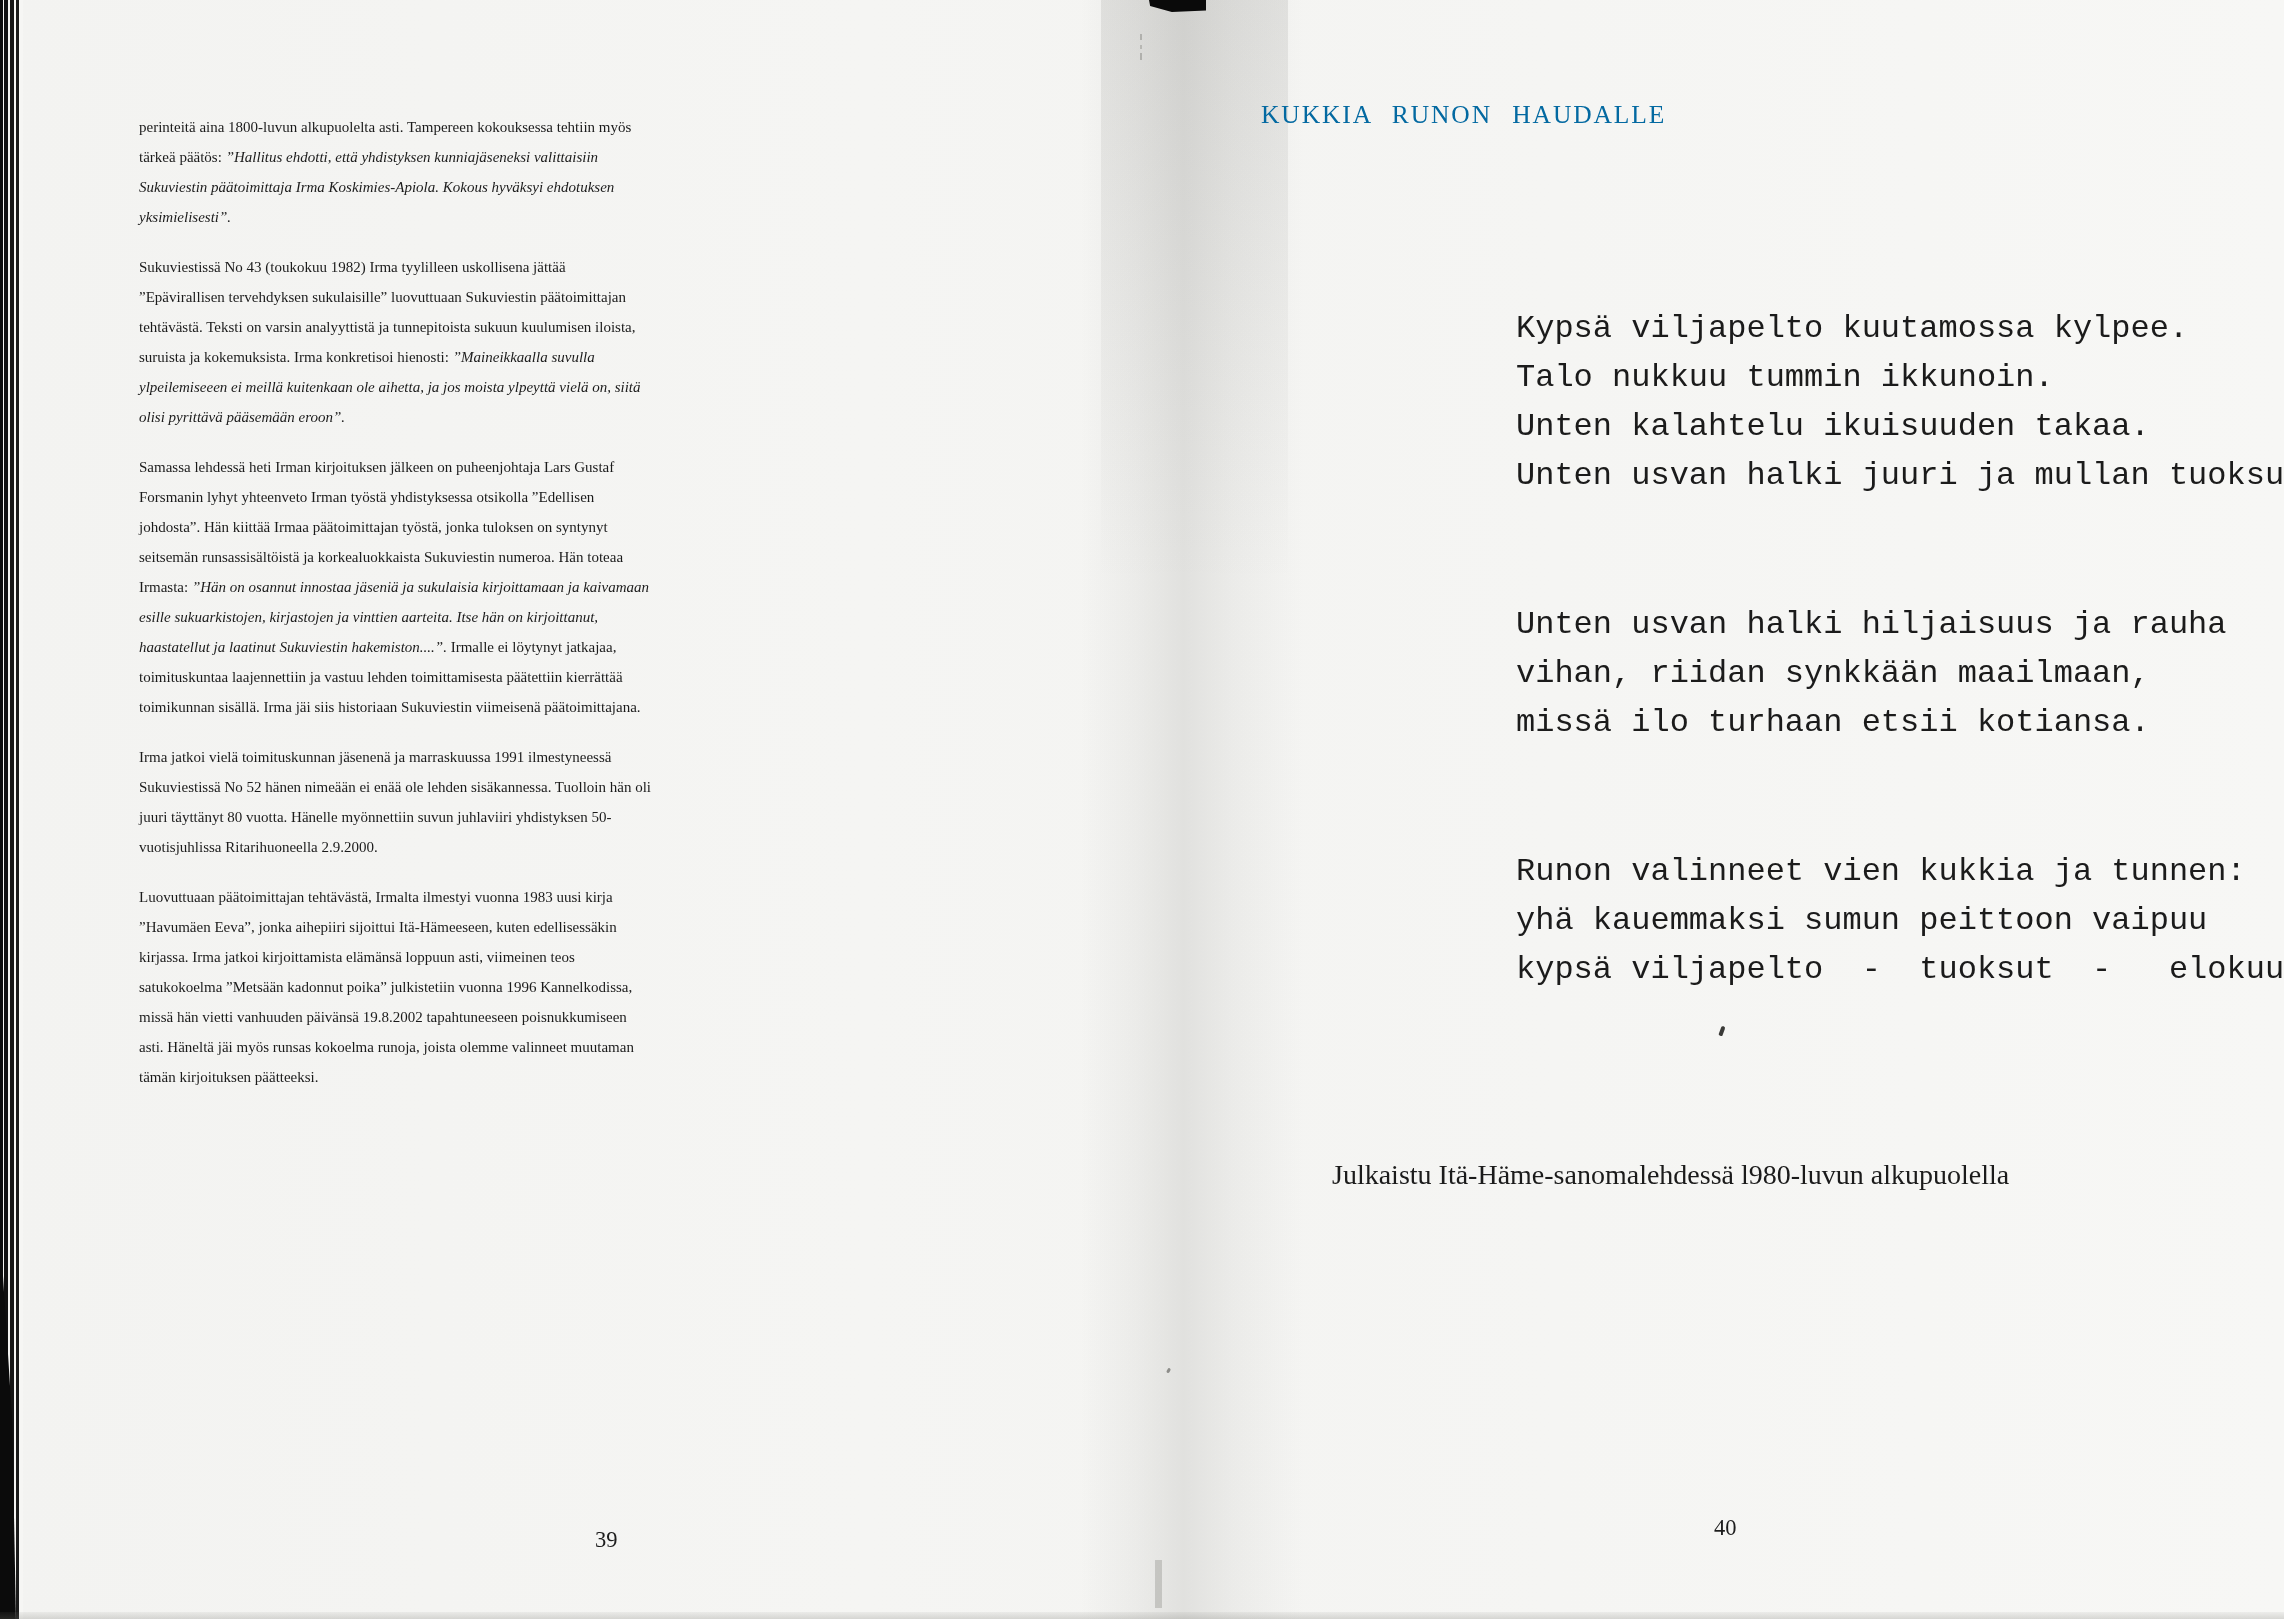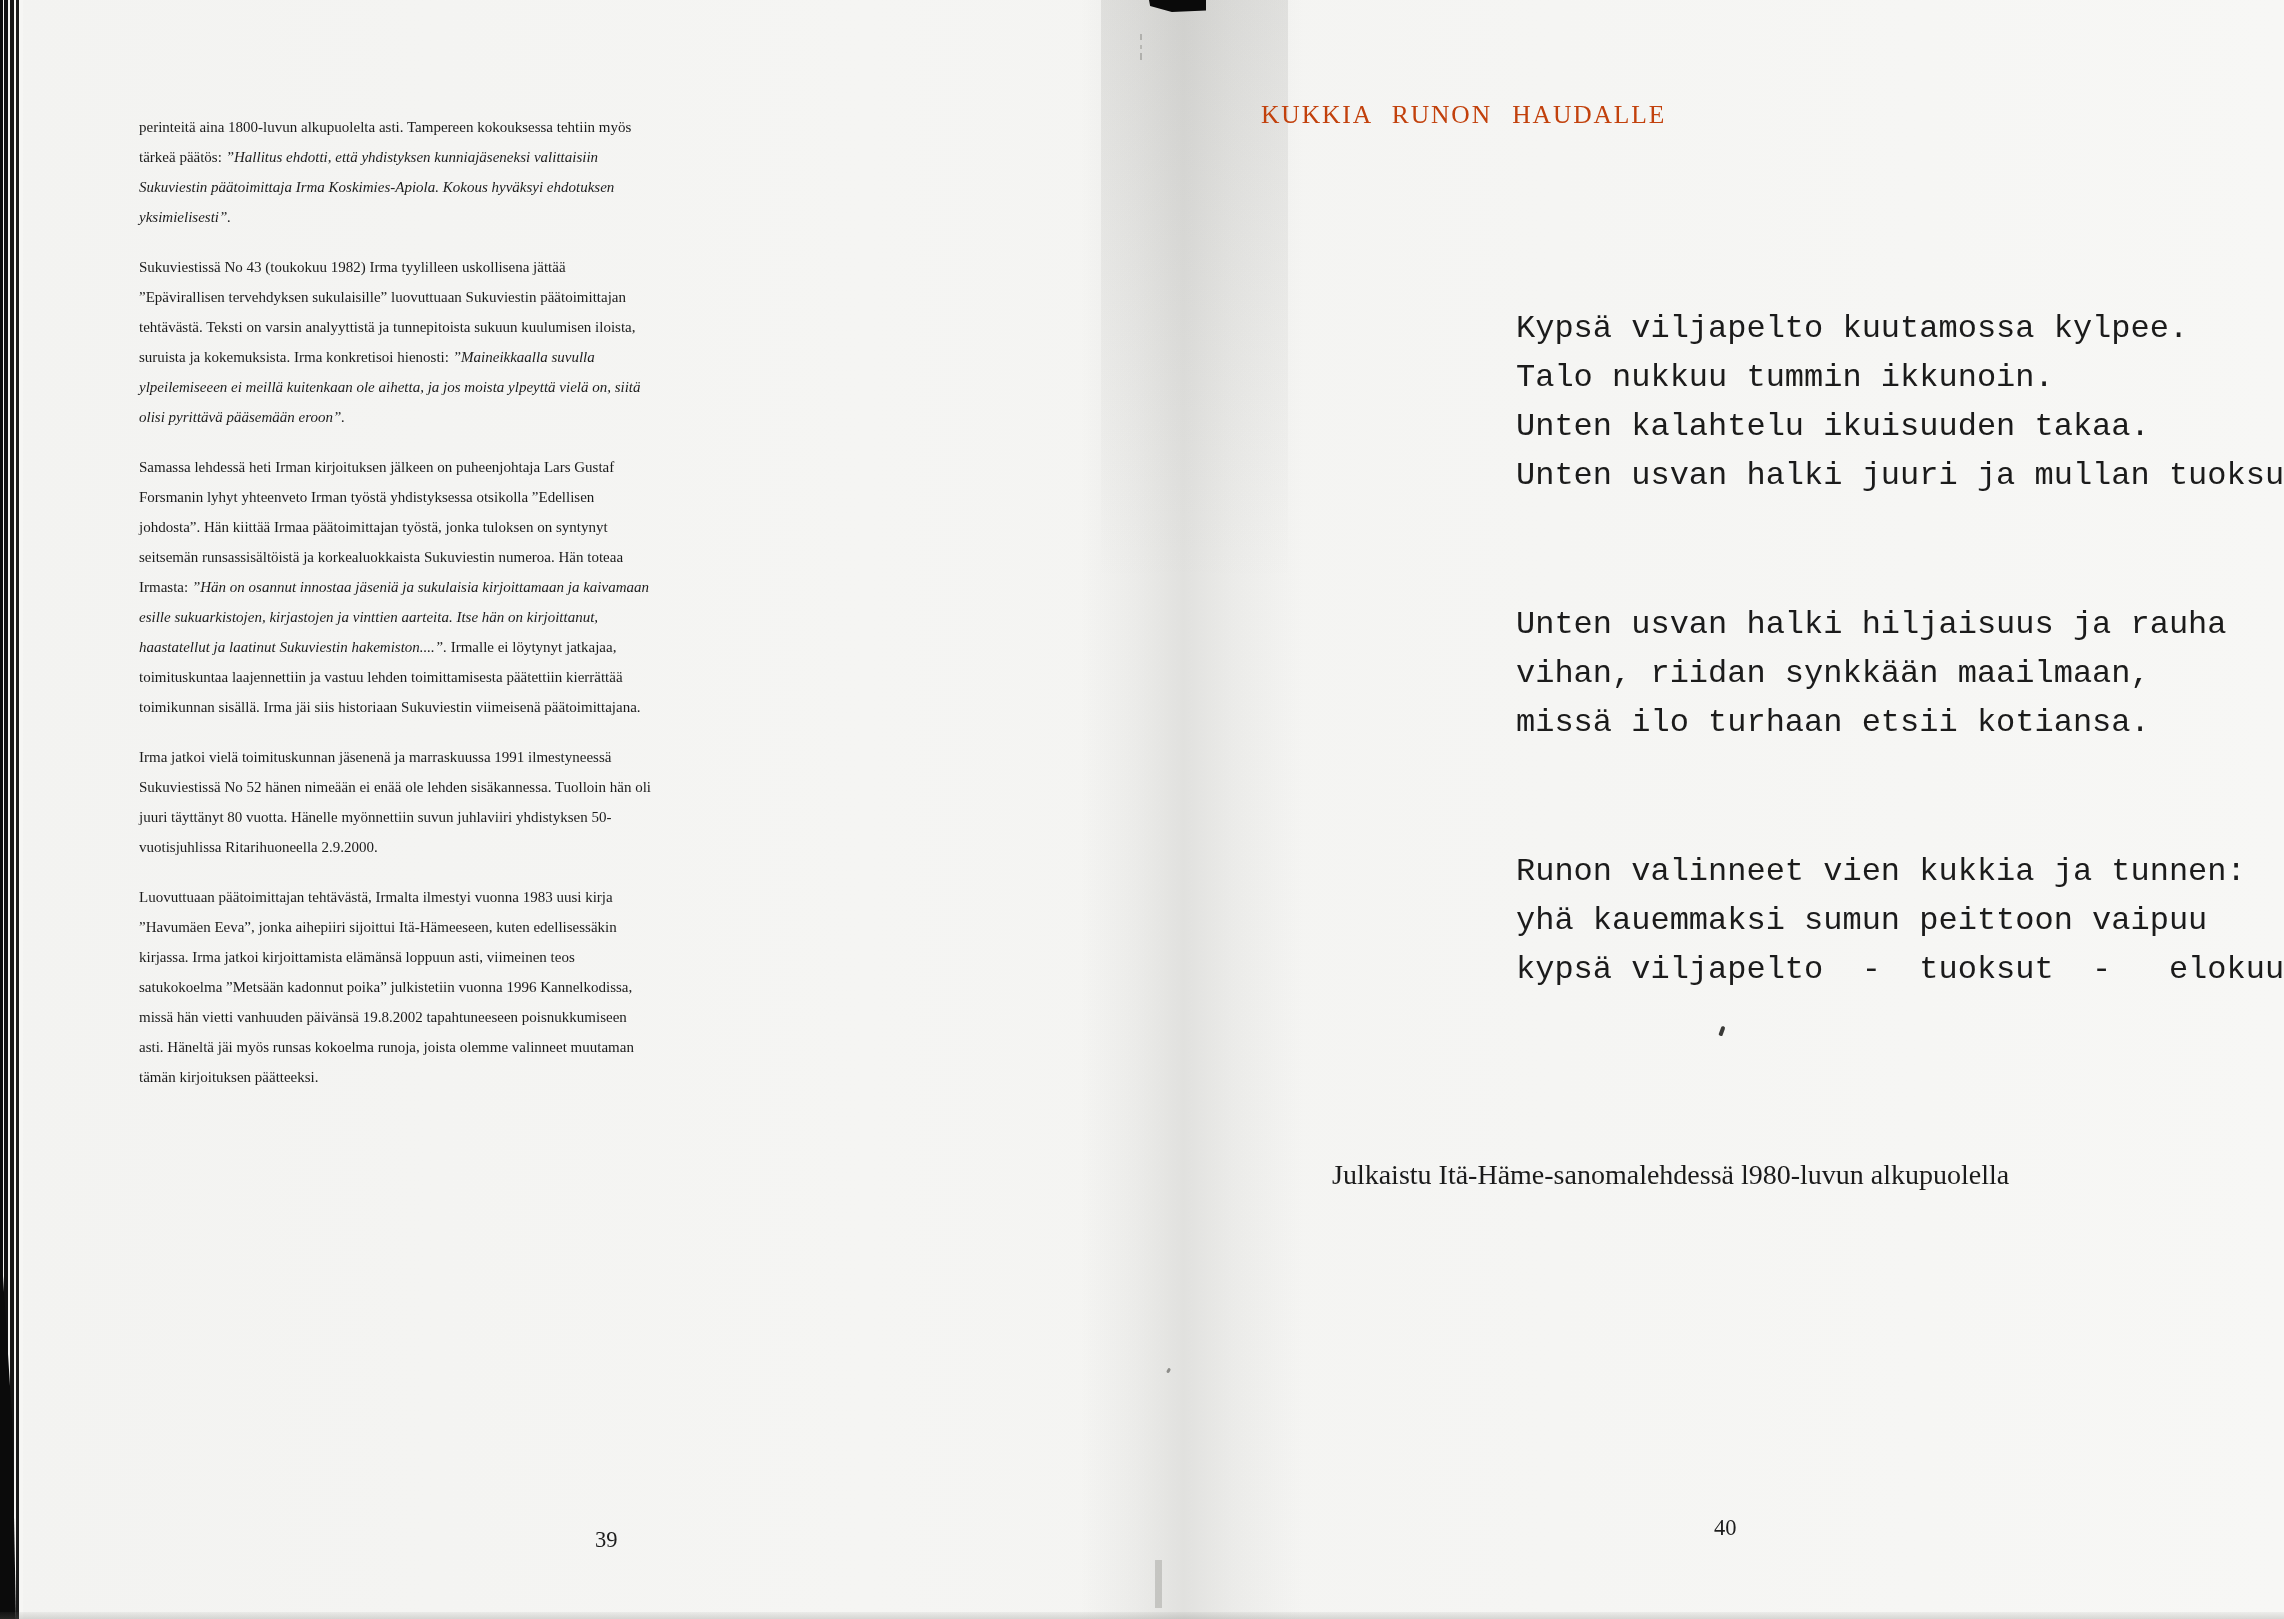--- a/index.html
+++ b/index.html
@@ -60,21 +60,21 @@
   
   .body-text{
     position:absolute;left:139px;top:112px;width:982px;
     font-size:15px;line-height:30px;
   }
   .body-text p{margin:0 0 20px 0;white-space:pre-wrap;}
   .body-text i{font-style:italic;}
   
   .poem-title{
     position:absolute;left:1261px;top:100px;margin:0;
-    font-size:25.5px;font-weight:400;letter-spacing:1.9px;word-spacing:12px;color:#c2410c;
+    font-size:25.5px;font-weight:400;letter-spacing:1.9px;word-spacing:12px;color:#0369a1;
   }
   .poem{position:absolute;left:1516px;top:304px;font-size:32px;font-family:Liberation Mono, monospace;}
   .stanza{margin:0 0 100px 0;}
   .poem-line{white-space:pre;line-height:49px;}
   .attribution{position:absolute;left:1332px;top:1159px;font-size:28px;white-space:pre;}
   .page-number{position:absolute;font-size:22.5px;color:#1d1d1d;}
   .pn-left{left:595px;top:1527px;}
   .pn-right{left:1714px;top:1515px;}
 </style>
 </head>

